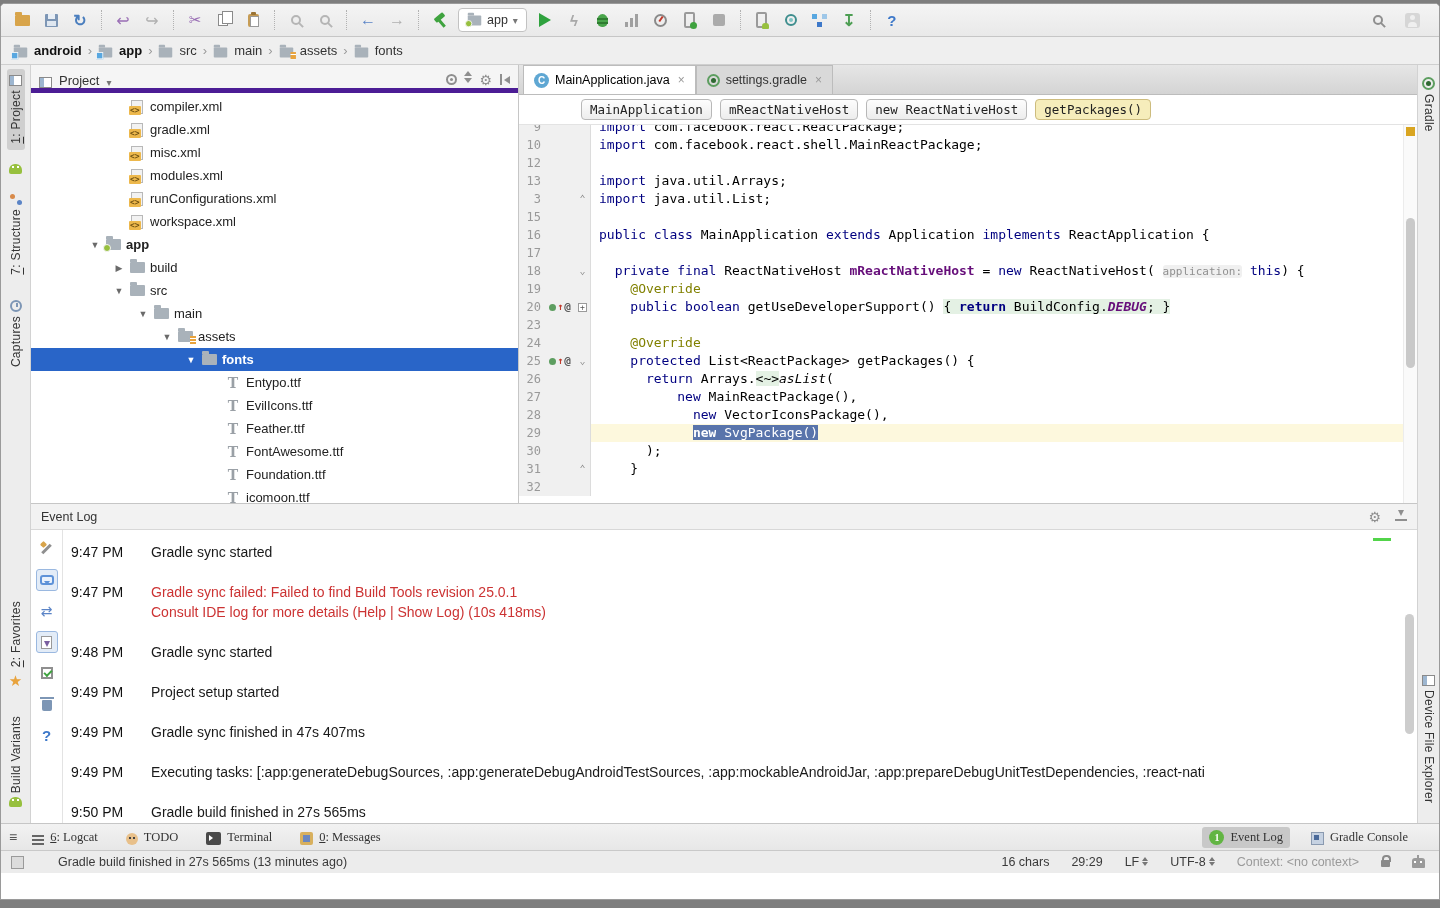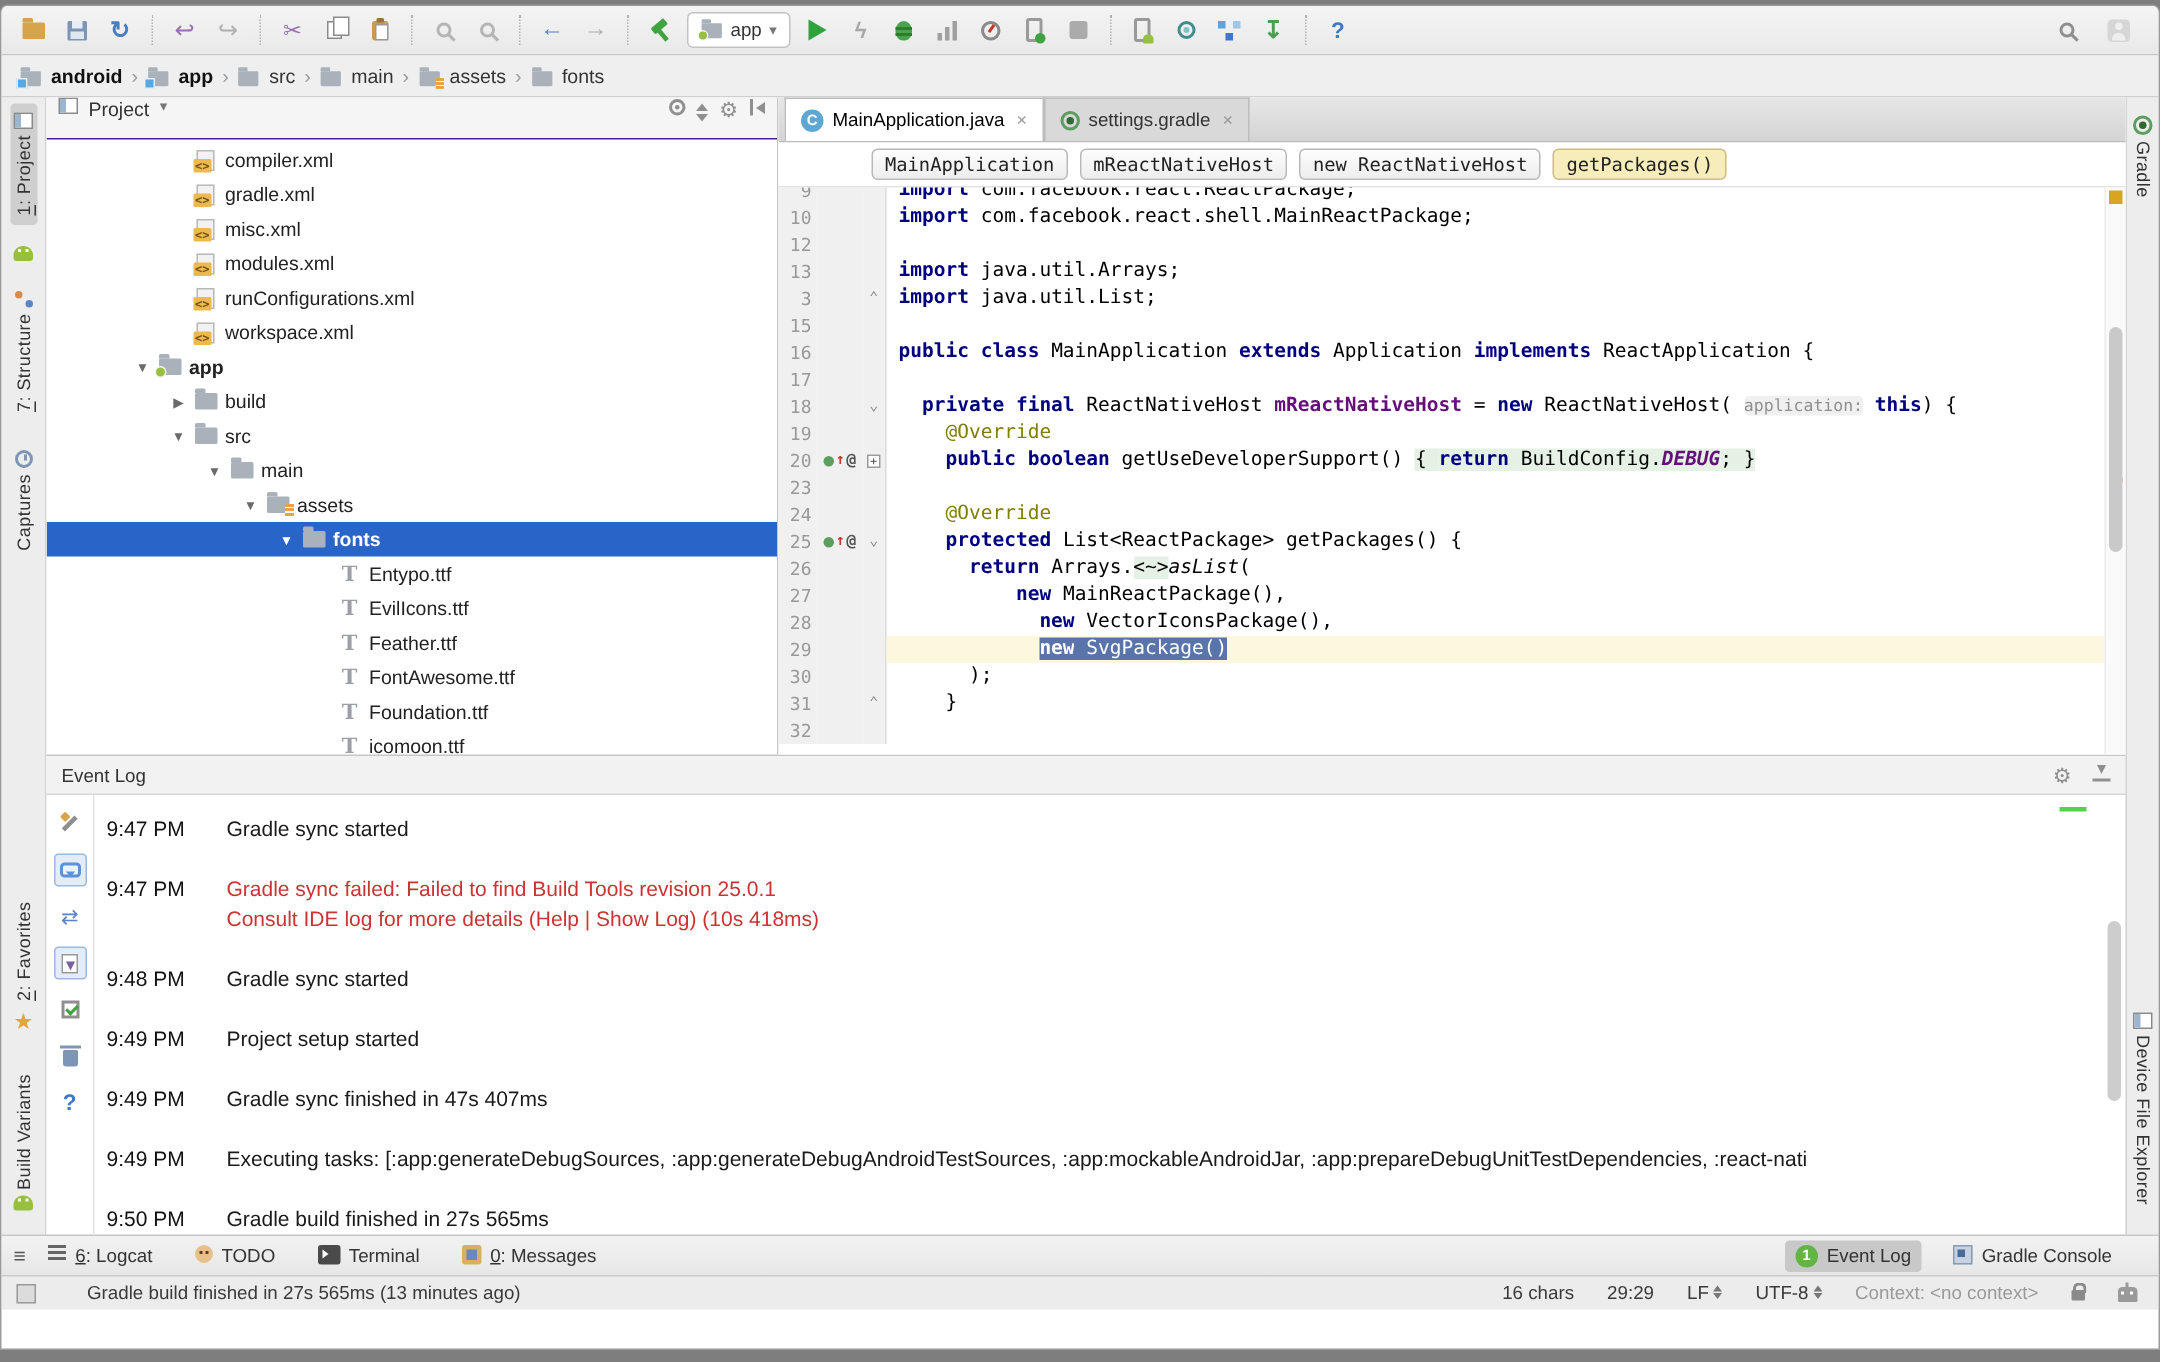--- a/index.html
+++ b/index.html
@@ -105,21 +105,21 @@
   .sh-structsm{width:12px;height:11px;position:relative;display:inline-block;}
   .sh-structsm::before{content:"";position:absolute;left:0;top:0;width:5px;height:5px;border-radius:50%;background:#d88a4a;}
   .sh-structsm::after{content:"";position:absolute;right:0;bottom:0;width:5px;height:5px;border-radius:50%;background:#5b84c6;}
   .sh-clock{width:12px;height:12px;border-radius:50%;border:2px solid #7d96b5;position:relative;display:inline-block;}
   .sh-clock::after{content:"";position:absolute;left:4px;top:1px;width:2px;height:4px;background:#7d96b5;}
   .g-star{color:#e8a33d;font-size:15px;}
   
   .centercol{display:flex;flex-direction:column;flex:1;min-width:0;}
   .toprow{display:flex;height:438px;flex:none;}
   .project{width:488px;flex:none;background:#fff;border-right:1px solid #c6c6c6;display:flex;flex-direction:column;overflow:hidden;}
-  .projhead{height:28px;background:#f5f5f5;border-bottom:1px solid #4c1d95;display:flex;align-items:flex-start;padding:0 8px;gap:7px;flex:none;}
+  .projhead{height:28px;background:#f5f5f5;border-bottom:5px solid #4c1d95;display:flex;align-items:flex-end;padding:0 8px;gap:7px;flex:none;}
   .projhead .ptitle{font-size:13px;color:#333;}
   .projhead .dd{color:#777;font-size:10px;margin-right:auto;}
   .sh-target{width:11px;height:11px;border:2px solid #8f8f8f;border-radius:50%;position:relative;display:inline-block;}
   .sh-target::after{content:"";position:absolute;inset:2px;background:#8f8f8f;border-radius:50%;}
   .updn{display:inline-flex;flex-direction:column;gap:2px;}
   .updn i{width:0;height:0;border:4px solid transparent;border-bottom:5px solid #8f8f8f;display:block;}
   .updn i+i{border-bottom-color:transparent;border-top:5px solid #8f8f8f;}
   .g-gear{color:#8f8f8f;font-size:14px;}
   .sh-hide{width:11px;height:11px;position:relative;display:inline-block;}
   .sh-hide::before{content:"";position:absolute;left:1px;top:0;bottom:0;width:2px;background:#8f8f8f;}
@@ -156,21 +156,21 @@
   .cl .ln{width:26px;flex:none;text-align:right;color:#999;background:#f0f0f0;padding-right:4px;font-size:12px;}
   .cl .ovr{width:30px;flex:none;background:#f0f0f0;display:flex;align-items:center;justify-content:center;gap:1px;}
   .cl .fold{width:16px;flex:none;background:#f0f0f0;border-right:1px solid #dcdcdc;color:#8a8a8a;font-size:10px;
     display:flex;align-items:center;justify-content:center;}
   .cl .fold .box{width:9px;height:9px;border:1px solid #9a9a9a;background:#fff;font-size:8px;line-height:7px;text-align:center;color:#555;}
   .cl .ct{flex:1;padding-left:8px;}
   .cl.hl .ct{background:#fdf8dd;}
   .ovr-dot{width:7px;height:7px;border-radius:50%;background:#5d9e60;display:inline-block;}
   .ovr-up{color:#c0392b;font-size:10px;font-weight:bold;}
   .ovr-at{color:#555;font-size:11px;font-weight:bold;}
-  .c-k{color:#000080;font-weight:bold;}
+  .c-k{color:#000080;font-weight:normal;}
   .c-p{color:#000;}
   .c-f{color:#660e7a;font-weight:bold;}
   .c-a{color:#808000;}
   .c-s{font-style:italic;color:#000;}
   .c-h{color:#909090;background:#f0f0f0;border-radius:3px;font-size:11px;}
   .c-g{background:#e4f1e4;color:#000;}
   .c-gk{background:#e4f1e4;color:#000080;font-weight:bold;}
   .c-gd{background:#e4f1e4;color:#660e7a;font-weight:bold;font-style:italic;}
   .c-sel{background:#5974ab;color:#fff;}
   .c-selk{background:#5974ab;color:#fff;font-weight:bold;}
@@ -206,21 +206,21 @@
   .log{flex:1;min-width:0;overflow:hidden;padding:12px 10px 0 8px;font-size:14px;color:#1a1a1a;}
   .le{display:flex;margin-bottom:20px;line-height:20px;white-space:nowrap;}
   .le .lt{width:64px;flex:none;color:#111;}
   .le .lm{padding-left:16px;min-width:0;}
   .le.err .lm{color:#cc3333;}
   .el-greenmark{position:absolute;top:8px;right:26px;width:18px;height:3px;background:#52d44a;}
   .elthumb{position:absolute;right:3px;top:84px;width:9px;height:120px;background:#cdcdcd;border-radius:5px;}
   
   .bottombar{height:27px;background:linear-gradient(#f2f2f2,#e7e7e7);border-top:1px solid #c6c6c6;
     display:flex;align-items:center;padding:0 10px 0 8px;font-size:12.5px;color:#333;flex:none;}
-  .bwbtn{display:inline-flex;align-items:flex-start;gap:6px;padding:3px 7px;border-radius:3px;margin-right:14px;}
+  .bwbtn{display:inline-flex;align-items:flex-end;gap:6px;padding:3px 7px;border-radius:3px;margin-right:14px;font-family:Liberation Serif, serif;}
   .bwbtn.active{background:#c8c8c8;}
   .bb-right{margin-left:auto;display:flex;align-items:center;}
   .g-menu{color:#555;font-size:14px;margin-right:8px;}
   .sh-lines{width:12px;height:10px;background:repeating-linear-gradient(#666 0 2px,transparent 2px 4px);display:inline-block;}
   .sh-todo{width:12px;height:12px;border-radius:50%;background:#e8c08a;position:relative;display:inline-block;}
   .sh-todo::after{content:"";position:absolute;left:3px;top:4px;width:2px;height:2px;background:#444;box-shadow:4px 0 0 #444;}
   .sh-term{width:15px;height:13px;background:#4a4a4a;border-radius:2px;position:relative;display:inline-block;}
   .sh-term::after{content:"";position:absolute;left:3px;top:3px;border:3px solid transparent;border-left:4px solid #fff;}
   .sh-msg{width:13px;height:13px;background:#d8b05e;border-radius:2px;position:relative;display:inline-block;}
   .sh-msg::after{content:"";position:absolute;inset:3px;background:#6a87c0;}

